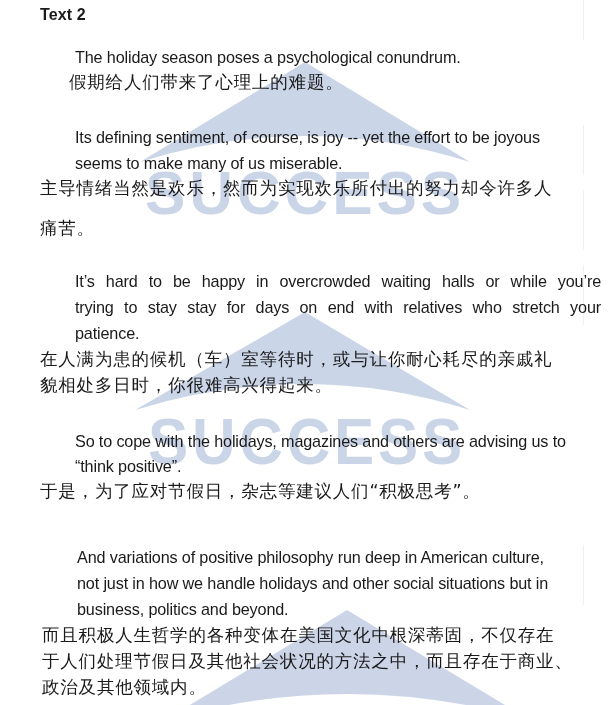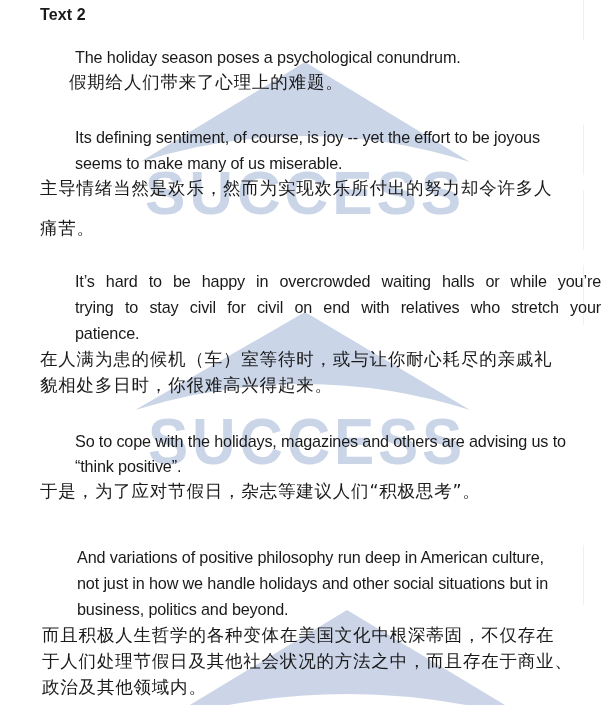--- a/index.html
+++ b/index.html
@@ -102,21 +102,21 @@
 
   <div>
     <div class="line en" style="top:126px;">Its defining sentiment, of course, is joy -- yet the effort to be joyous</div>
     <div class="line en" style="top:152px;">seems to make many of us miserable.</div>
     <div class="line zh" style="top:177px;">主导情绪当然是欢乐，然而为实现欢乐所付出的努力却令许多人</div>
     <div class="line zh" style="top:203px;margin-top:14px;">痛苦。</div>
   </div>
 
   <div>
     <div class="line en justified" style="top:270px;">It’s hard to be happy in overcrowded waiting halls or while you’re</div>
-    <div class="line en justified" style="top:296px;">trying to stay civil for civil on end with relatives who stretch your</div>
+    <div class="line en justified" style="top:296px;">trying to stay stay for days on end with relatives who stretch your</div>
     <div class="line en" style="top:322px;">patience.</div>
     <div class="line zh" style="top:348px;">在人满为患的候机（车）室等待时，或与让你耐心耗尽的亲戚礼</div>
     <div class="line zh" style="top:374px;">貌相处多日时，你很难高兴得起来。</div>
   </div>
 
   <div>
     <div class="line en" style="top:430px;text-align:right;">So to cope with the holidays, magazines and others are advising us to</div>
     <div class="line en" style="top:455px;text-align:right;">“think positive”.</div>
     <div class="line zh" style="top:480px;">于是，为了应对节假日，杂志等建议人们“积极思考”。</div>
   </div>

